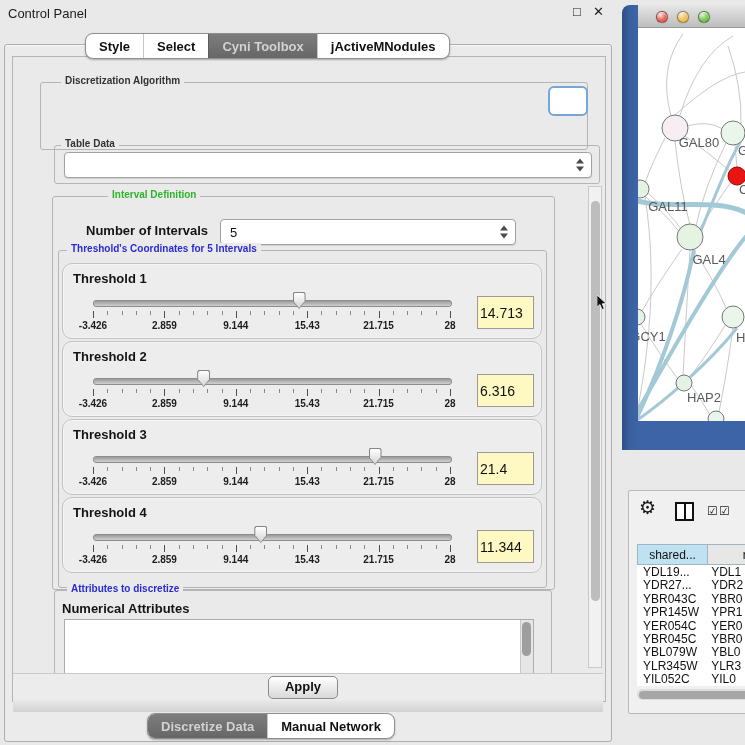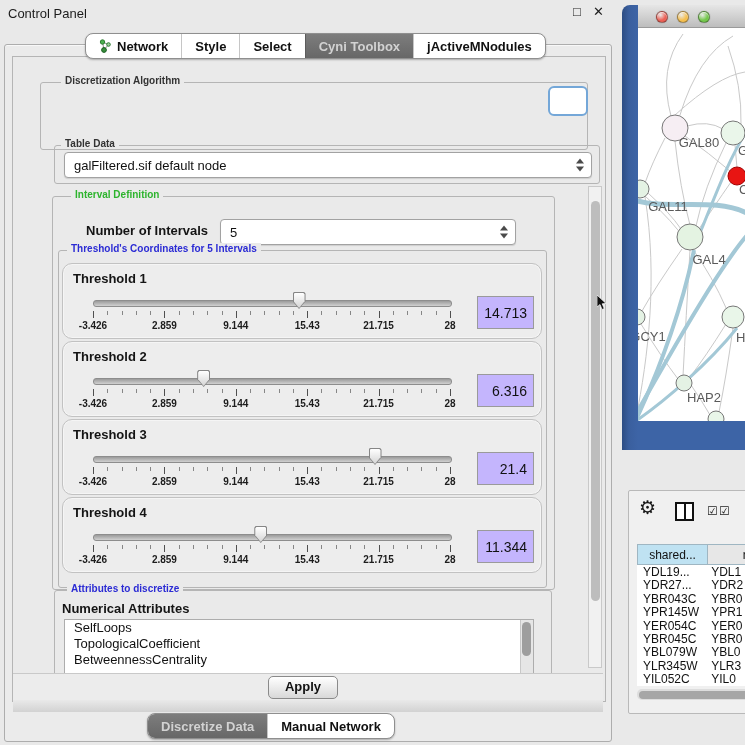--- a/index.html
+++ b/index.html
@@ -12,21 +12,21 @@
   .cp-outer{position:absolute;left:4px;top:44px;width:606px;height:696px;border:1px solid #adadad;border-radius:3px;background:#ebebeb;box-shadow:inset 0 1px 0 #f8f8f8;}
   .cp-inner{position:absolute;left:12px;top:56px;width:592px;height:644px;border:1px solid #b5b5b5;background:#eaeaea;}
   
   .tabbar{position:absolute;display:flex;height:24px;background:#fff;border:1px solid #8f8f8f;border-radius:8px;overflow:hidden;box-shadow:0 1px 2px rgba(0,0,0,.28);z-index:20;}
   .tabbar .tab{display:flex;align-items:center;gap:5px;padding:0 13px;font-size:13px;font-weight:600;color:#101010;border-left:1px solid #c6c6c6;white-space:nowrap;}
   .tabbar .tab:first-child{border-left:none;}
   .tabbar .tab.sel{background:linear-gradient(#7d7d7d,#676767);color:#d2d2d2;border-left-color:#5c5c5c;}
   
   .group{position:absolute;border:1px solid #b5b5b5;border-radius:3px;}
   .gtitle{position:absolute;top:-8px;background:#eaeaea;padding:0 4px;font-size:10px;font-weight:700;white-space:nowrap;}
-  .t-green{color:#2db42d;}.t-blue{color:#2b2bd4;}.t-dark{color:#333;}
+  .t-green{color:#2db42d;margin-left:37px;}.t-blue{color:#2b2bd4;}.t-dark{color:#333;}
   
   .combo{position:absolute;background:#fff;border:1px solid #a2a2a2;border-radius:4px;font-size:13px;color:#111;box-shadow:0 1px 1px rgba(0,0,0,.12);}
   .combo .cval{position:absolute;left:9px;top:50%;transform:translateY(-50%);white-space:nowrap;}
   .spin{position:absolute;right:6px;top:50%;transform:translateY(-50%);width:9px;height:13px;}
   .spin::before{content:"";position:absolute;left:0;top:0;border-left:4.5px solid transparent;border-right:4.5px solid transparent;border-bottom:5px solid #4a4a4a;}
   .spin::after{content:"";position:absolute;left:0;bottom:0;border-left:4.5px solid transparent;border-right:4.5px solid transparent;border-top:5px solid #4a4a4a;}
   
   .popup{position:absolute;left:38px;top:84px;width:540px;height:52px;background:#fff;border:1px solid #d0d0d0;border-radius:6px;box-shadow:0 4px 10px rgba(0,0,0,.35);z-index:50;}
   .popup .hint{position:absolute;left:0;top:3px;width:100%;text-align:center;font-size:12.5px;color:#b0b0b0;}
   .popup .opt{position:absolute;left:4px;font-size:13px;color:#000;white-space:nowrap;}
@@ -36,21 +36,21 @@
   .thresh .tlabel{position:absolute;left:10px;top:7px;font-size:13px;font-weight:700;color:#141414;}
   .track{position:absolute;left:30px;top:36px;width:357px;height:5px;border-radius:3px;background:linear-gradient(#9b9b9b,#d0d0d0);border:1px solid #8d8d8d;}
   .thumb{position:absolute;top:28px;width:13px;height:17px;background:#868686;clip-path:polygon(10% 0,90% 0,100% 10%,100% 55%,50% 100%,0 55%,0 10%);}
   .thumb::after{content:"";position:absolute;left:1px;top:1px;right:1px;bottom:1px;background:linear-gradient(#ffffff,#d4d4d4);clip-path:polygon(10% 0,90% 0,100% 10%,100% 55%,50% 100%,0 55%,0 10%);}
   .ticks{position:absolute;left:30px;top:47px;width:357px;height:8px;}
   .tick{position:absolute;top:0;width:1px;background:#4f4f4f;}
   .tick.minor{height:4px;opacity:.65;}
   .tick.major{height:7px;}
   .tlabels{position:absolute;left:30px;top:56px;width:357px;height:12px;}
   .tlab{position:absolute;transform:translateX(-50%);font-size:10px;font-weight:700;color:#1d1d1d;white-space:nowrap;}
-  .vbox{position:absolute;left:414px;top:32px;width:57px;height:33px;background:#c4b5fd;border:1px solid #9a9a9a;font-size:14px;color:#111;text-align:right;padding-right:6px;box-sizing:border-box;font-family:inherit;}
+  .vbox{position:absolute;left:414px;top:32px;width:57px;height:33px;background:#fef9c3;border:1px solid #9a9a9a;font-size:14px;color:#111;padding-right:6px;box-sizing:border-box;font-family:inherit;}
   
   .attr-label{position:absolute;left:62px;top:601px;font-size:13px;font-weight:700;color:#141414;}
   .attr-list{position:absolute;left:64px;top:619px;width:468px;height:54px;background:#fff;border:1px solid #adadad;overflow:hidden;}
   .attr-item{font-size:13px;color:#111;line-height:16px;padding-left:9px;white-space:nowrap;}
   .lsb{position:absolute;right:0;top:0;width:12px;height:100%;background:#e6e6e6;border-left:1px solid #c8c8c8;}
   .lsb .sbthumb{position:absolute;left:1px;top:2px;width:9px;height:34px;background:#9e9e9e;border-radius:5px;}
   
   .apply-strip{position:absolute;left:13px;top:673px;width:590px;height:27px;background:#ececec;border-top:1px solid #c9c9c9;}
   .apply-btn{position:absolute;left:268px;top:676px;width:68px;height:21px;background:linear-gradient(#ffffff,#d8d8d8);border:1px solid #8a8a8a;border-radius:5px;font-size:13px;font-weight:600;color:#111;text-align:center;line-height:20px;}
   .vsb{position:absolute;left:588px;top:186px;width:14px;height:482px;background:#f1f1f1;border:1px solid #c9c9c9;box-sizing:border-box;}
@@ -85,29 +85,20 @@
 
   <div class="cp-title">Control Panel</div>
   <div class="cp-winbtn" style="left:573px;">□</div>
   <div class="cp-winbtn" style="left:593px;">✕</div>
 
   <div class="cp-outer"></div>
   <div class="cp-inner"></div>
 
   <div class="tabbar" style="left:85px;top:33px;" id="top-tabs">
       <div class="tab">
-        <svg width="13" height="14" viewBox="0 0 13 14">
-          <path d="M3.5,3 L5,11 M9.5,5.5 L5,11 M3.5,3 L9.5,5.5" stroke="#8a8a8a" fill="none"></path>
-          <circle cx="3.5" cy="3" r="2.2" fill="#4caf50" stroke="#2e7d32"></circle>
-          <circle cx="9.5" cy="5.5" r="1.8" fill="#9ccc9c" stroke="#2e7d32"></circle>
-          <circle cx="5" cy="11" r="2.4" fill="#388e3c" stroke="#1b5e20"></circle>
-        </svg>
-        <span>Network</span>
-      </div>
-      <div class="tab">
         <span>Style</span>
       </div>
       <div class="tab">
         <span>Select</span>
       </div>
       <div class="tab sel">
         <span>Cyni Toolbox</span>
       </div>
       <div class="tab">
         <span>jActiveMNodules</span>
@@ -117,21 +108,20 @@
   <div class="group" style="left:40px;top:82px;width:546px;height:66px;">
     <span class="gtitle t-dark" style="left:20px;">Discretization Algorithm</span>
   </div>
   <div class="focus-combo"></div>
 
 
   <div class="group" style="left:54px;top:145px;width:544px;height:37px;">
     <span class="gtitle t-dark" style="left:6px;">Table Data</span>
   </div>
   <div class="combo" style="left:64px;top:152px;width:526px;height:24px;">
-    <span class="cval">galFiltered.sif default node</span>
     <span class="spin"></span>
   </div>
 
   <div class="group" style="left:52px;top:196px;width:501px;height:392px;">
     <span class="gtitle t-green" style="left:18px;">Interval Definition</span>
   </div>
   <div class="abs" style="left:86px;top:223px;font-size:13px;font-weight:700;color:#141414;">Number of Intervals</div>
   <div class="combo" style="left:220px;top:219px;width:294px;height:24px;">
     <span class="cval">5</span>
     <span class="spin"></span>
@@ -309,25 +299,20 @@
         </div>
       <input class="vbox" readonly="" value="11.344" style="">
     </div>
     </div>
 
   <div class="group" style="left:54px;top:590px;width:496px;height:84px;">
     <span class="gtitle t-blue" style="left:12px;">Attributes to discretize</span>
   </div>
   <div class="attr-label">Numerical Attributes</div>
   <div class="attr-list">
-    <div id="attr-items">
-        <div class="attr-item">SelfLoops</div>
-        <div class="attr-item">TopologicalCoefficient</div>
-        <div class="attr-item">BetweennessCentrality</div>
-      </div>
     <div class="lsb">
         <div class="sbthumb"></div>
       </div>
   </div>
 
   <div class="apply-strip"></div>
   <div class="apply-btn">Apply</div>
   <div class="bottom-grad"></div>
   <div class="tabbar" style="left:147px;top:713px;" id="bottom-tabs">
       <div class="tab sel">

